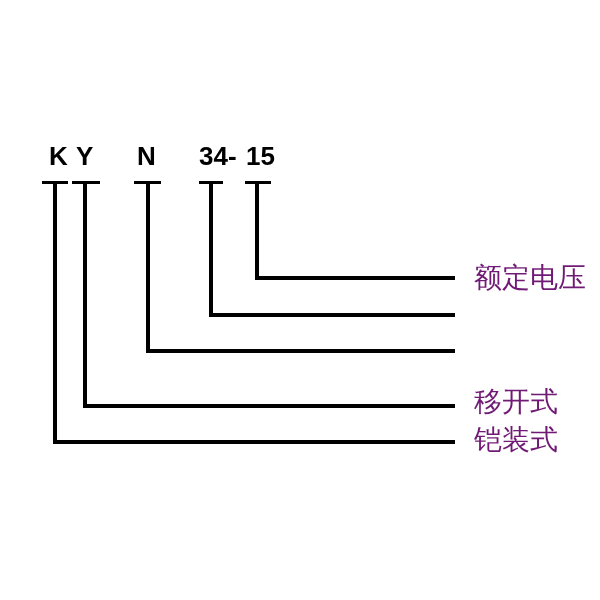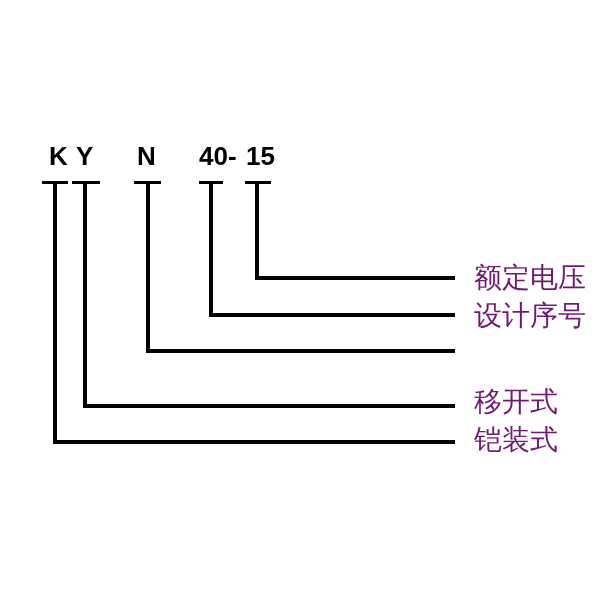--- a/index.html
+++ b/index.html
@@ -41,21 +41,21 @@
   }
 </style>
 </head>
 <body>
 
 <div class="canvas">
 
   <span class="code" style="left:49px">K</span>
   <span class="code" style="left:76px">Y</span>
   <span class="code" style="left:137px">N</span>
-  <span class="code" style="left:199px">40-</span>
+  <span class="code" style="left:199px">34-</span>
   <span class="code" style="left:246px">15</span>
 
   <div class="cap" style="left:42px;  top:181px; width:26px"></div>
   <div class="stem" style="left:53px;  top:181px; height:263px"></div>
   <div class="hline" style="left:53px;  top:440px; width:402px"></div>
 
   <div class="cap" style="left:72px;  top:181px; width:28px"></div>
   <div class="stem" style="left:83px;  top:181px; height:227px"></div>
   <div class="hline" style="left:83px;  top:404px; width:372px"></div>
 
@@ -65,17 +65,16 @@
 
   <div class="cap" style="left:199px; top:181px; width:24px"></div>
   <div class="stem" style="left:209px; top:181px; height:136px"></div>
   <div class="hline" style="left:209px; top:313px; width:246px"></div>
 
   <div class="cap" style="left:245px; top:181px; width:26px"></div>
   <div class="stem" style="left:255px; top:181px; height:99px"></div>
   <div class="hline" style="left:255px; top:276px; width:200px"></div>
 
   <span class="label" style="top:264px">额定电压</span>
-  <span class="label" style="top:302px">设计序号</span>
   <span class="label" style="top:388px">移开式</span>
   <span class="label" style="top:426px">铠装式</span>
 
 </div>
 
 </body></html>

